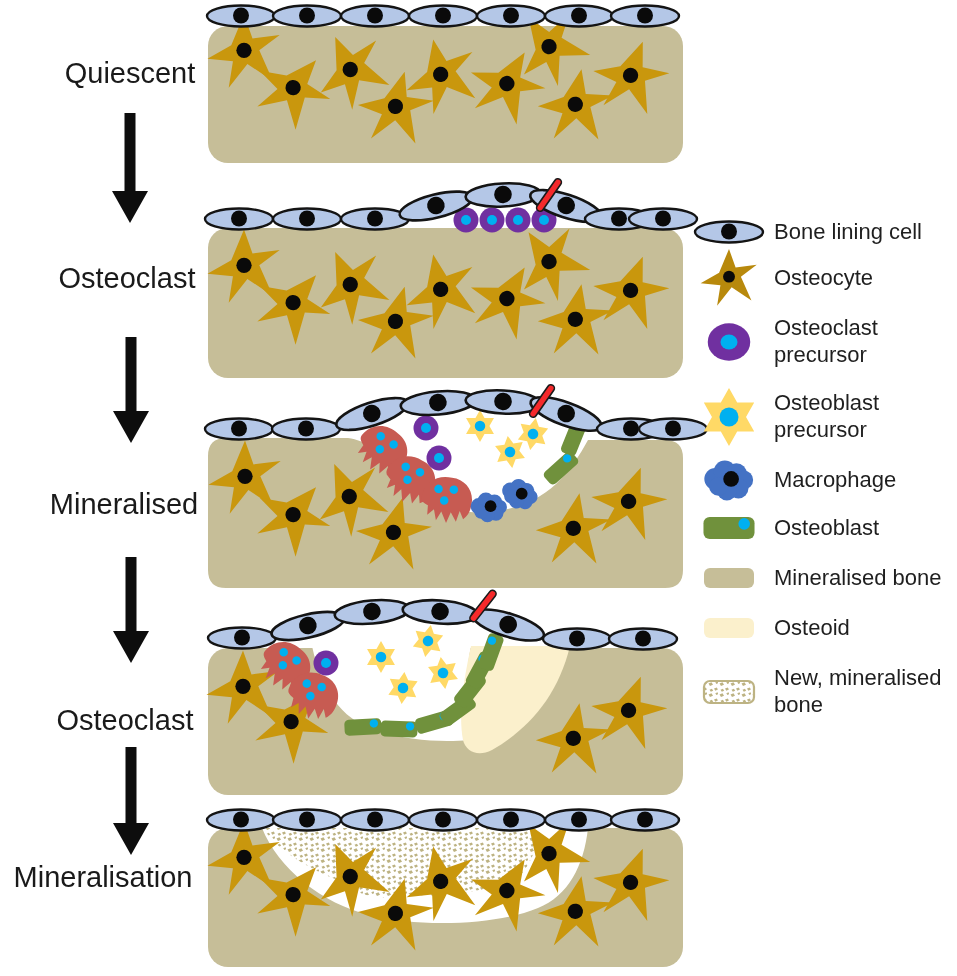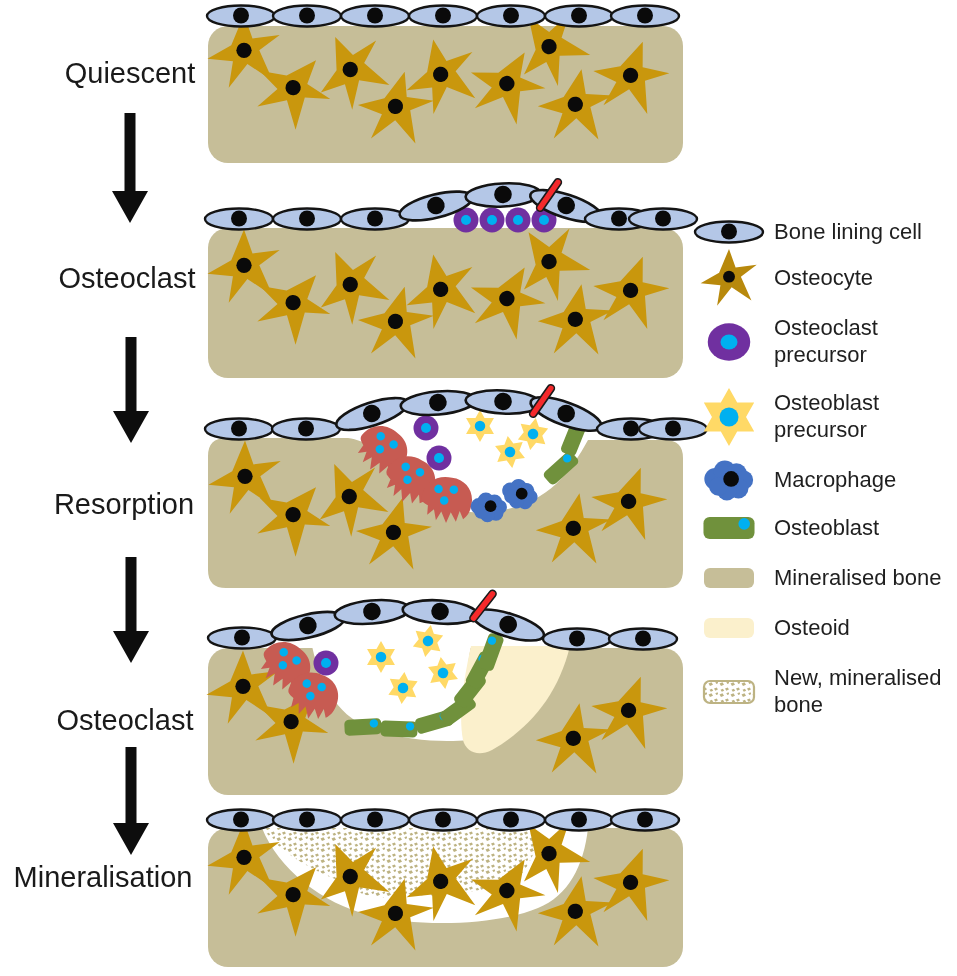--- a/index.html
+++ b/index.html
@@ -257,21 +257,21 @@
     </g>
     <g>
       <rect x="125.5" y="747" width="11" height="78"></rect>
       <polygon points="113,823 149,823 131,855"></polygon>
     </g>
   </g>
 </svg>
 
 <div class="stage-label" style="left:130px;top:73px">Quiescent</div>
 <div class="stage-label" style="left:127px;top:278px">Osteoclast</div>
-<div class="stage-label" style="left:124px;top:504px">Resorption</div>
+<div class="stage-label" style="left:124px;top:504px">Mineralised</div>
 <div class="stage-label" style="left:125px;top:720px">Osteoclast</div>
 <div class="stage-label" style="left:103px;top:877px">Mineralisation</div>
 
 <div class="legend">
 
   <div class="legend-row" style="top:232px">
     <svg class="licon" viewBox="-43 -35 86 70">
       <use href="#sym-lining" fill="#B4C7E7"></use>
         </svg>
     <div class="llabel">Bone lining cell</div>

